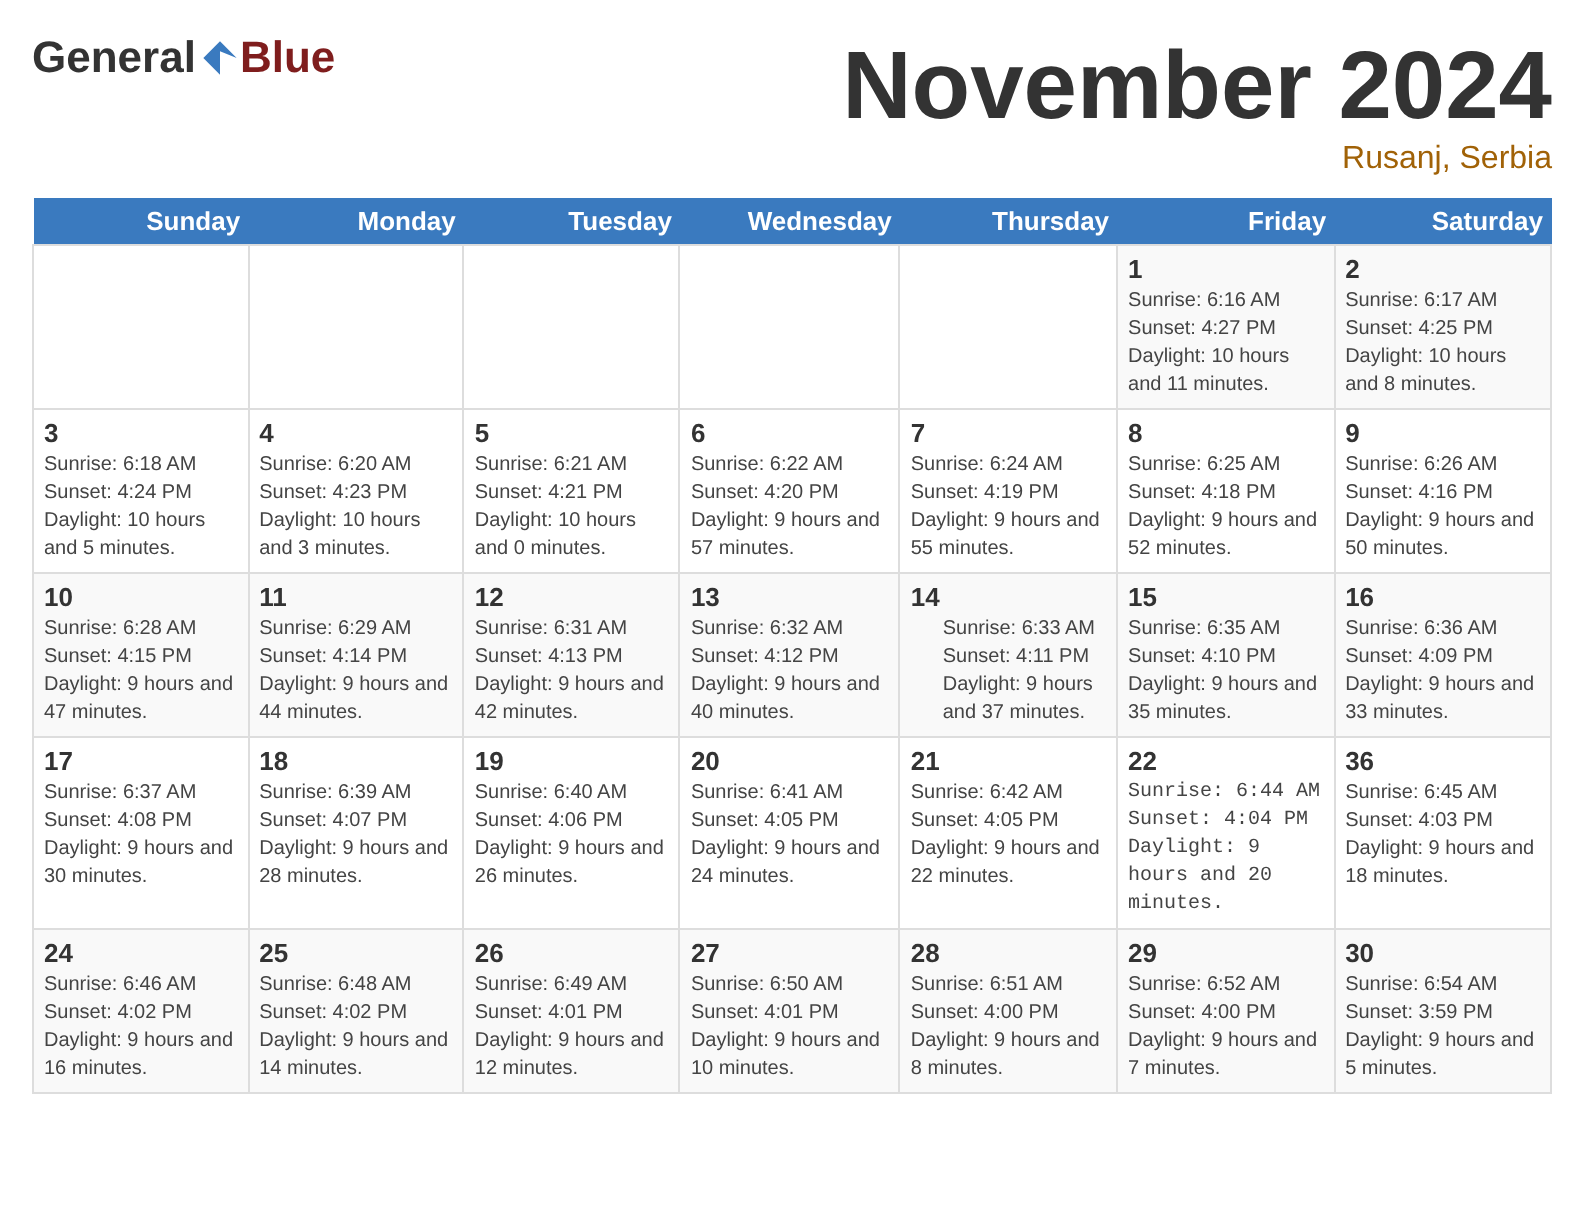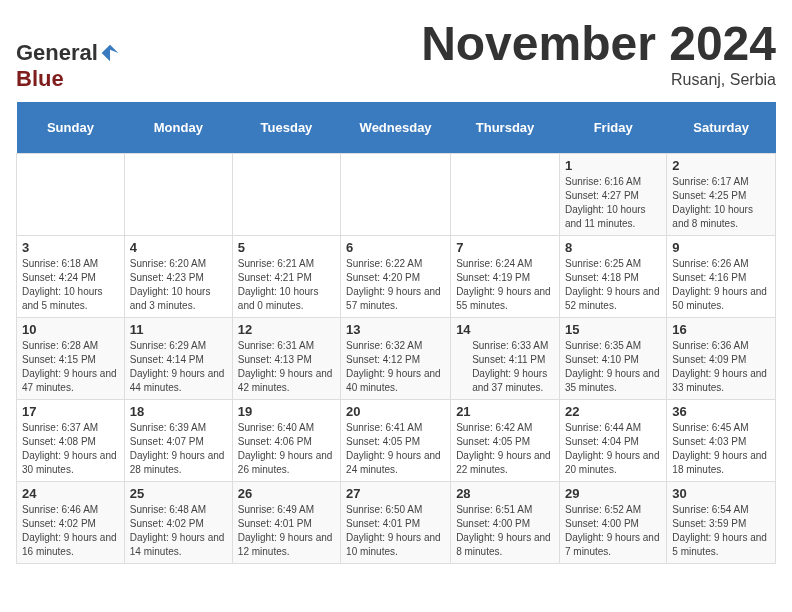--- a/index.html
+++ b/index.html
@@ -11,23 +11,21 @@
       padding: 16px;
     }
     .header-area {
       display: flex;
       justify-content: space-between;
       align-items: flex-start;
       margin-bottom: 10px;
     }
     .logo {
       display: flex;
-      flex-direction: column;
       align-items: flex-start;
-      margin-top: 24px;
     }
     .logo-text {
       display: flex;
       align-items: center;
     }
     .logo-general {
       font-size: 22px;
       font-weight: bold;
       color: #333;
     }
@@ -44,32 +42,32 @@
     .title-area {
       text-align: right;
     }
     .month-title {
       font-size: 48px;
       font-weight: bold;
       color: #333;
     }
     .location-title {
       font-size: 16px;
-      color: #404040;
+      color: #a16207;
     }
     table {
       width: 100%;
       border-collapse: collapse;
       font-size: 11px;
     }
     thead tr th {
       background: #3a7abf;
       color: #fff;
-      padding: 18px 4px;
-      text-align: center;
+      padding: 4px 4px;
+      text-align: right;
       font-size: 13px;
       font-weight: bold;
     }
     tbody tr td {
       border: 1px solid #ddd;
       vertical-align: top;
       padding: 4px 5px;
       width: 113px;
       min-height: 70px;
       background: #fff;
@@ -258,21 +256,21 @@
 Daylight: 9 hours and 24 minutes.</div>
         </td>
         <td>
           <span class="day-number">21</span>
           <div class="day-info" style="white-space: pre-line;">Sunrise: 6:42 AM
 Sunset: 4:05 PM
 Daylight: 9 hours and 22 minutes.</div>
         </td>
         <td>
           <span class="day-number">22</span>
-          <div class="day-info" style="white-space: pre-line;">Sunrise: 6:44 AM
+          <div class="day-info" style="white-space: pre-line; font-family: Liberation Mono, monospace;">Sunrise: 6:44 AM
 Sunset: 4:04 PM
 Daylight: 9 hours and 20 minutes.</div>
         </td>
         <td>
           <span class="day-number">36</span>
           <div class="day-info" style="white-space: pre-line;">Sunrise: 6:45 AM
 Sunset: 4:03 PM
 Daylight: 9 hours and 18 minutes.</div>
         </td>
       </tr>

